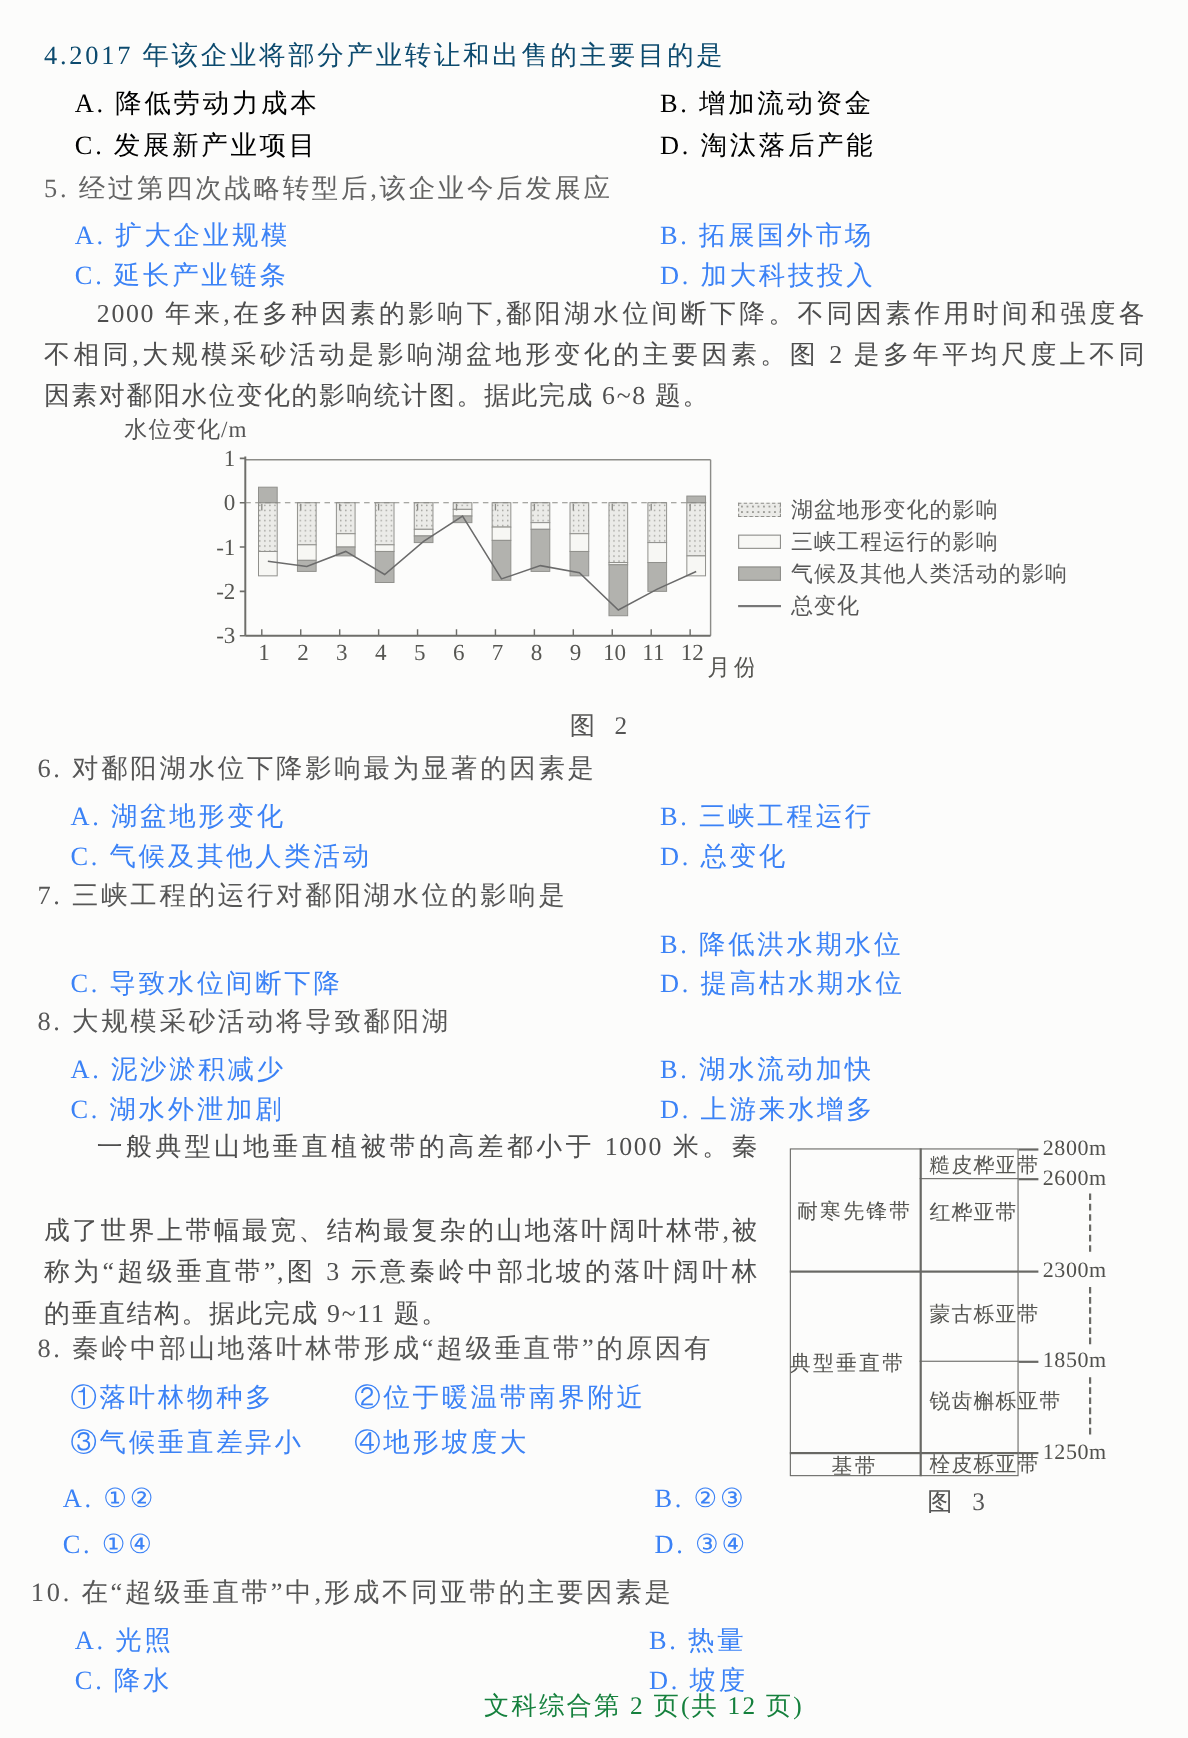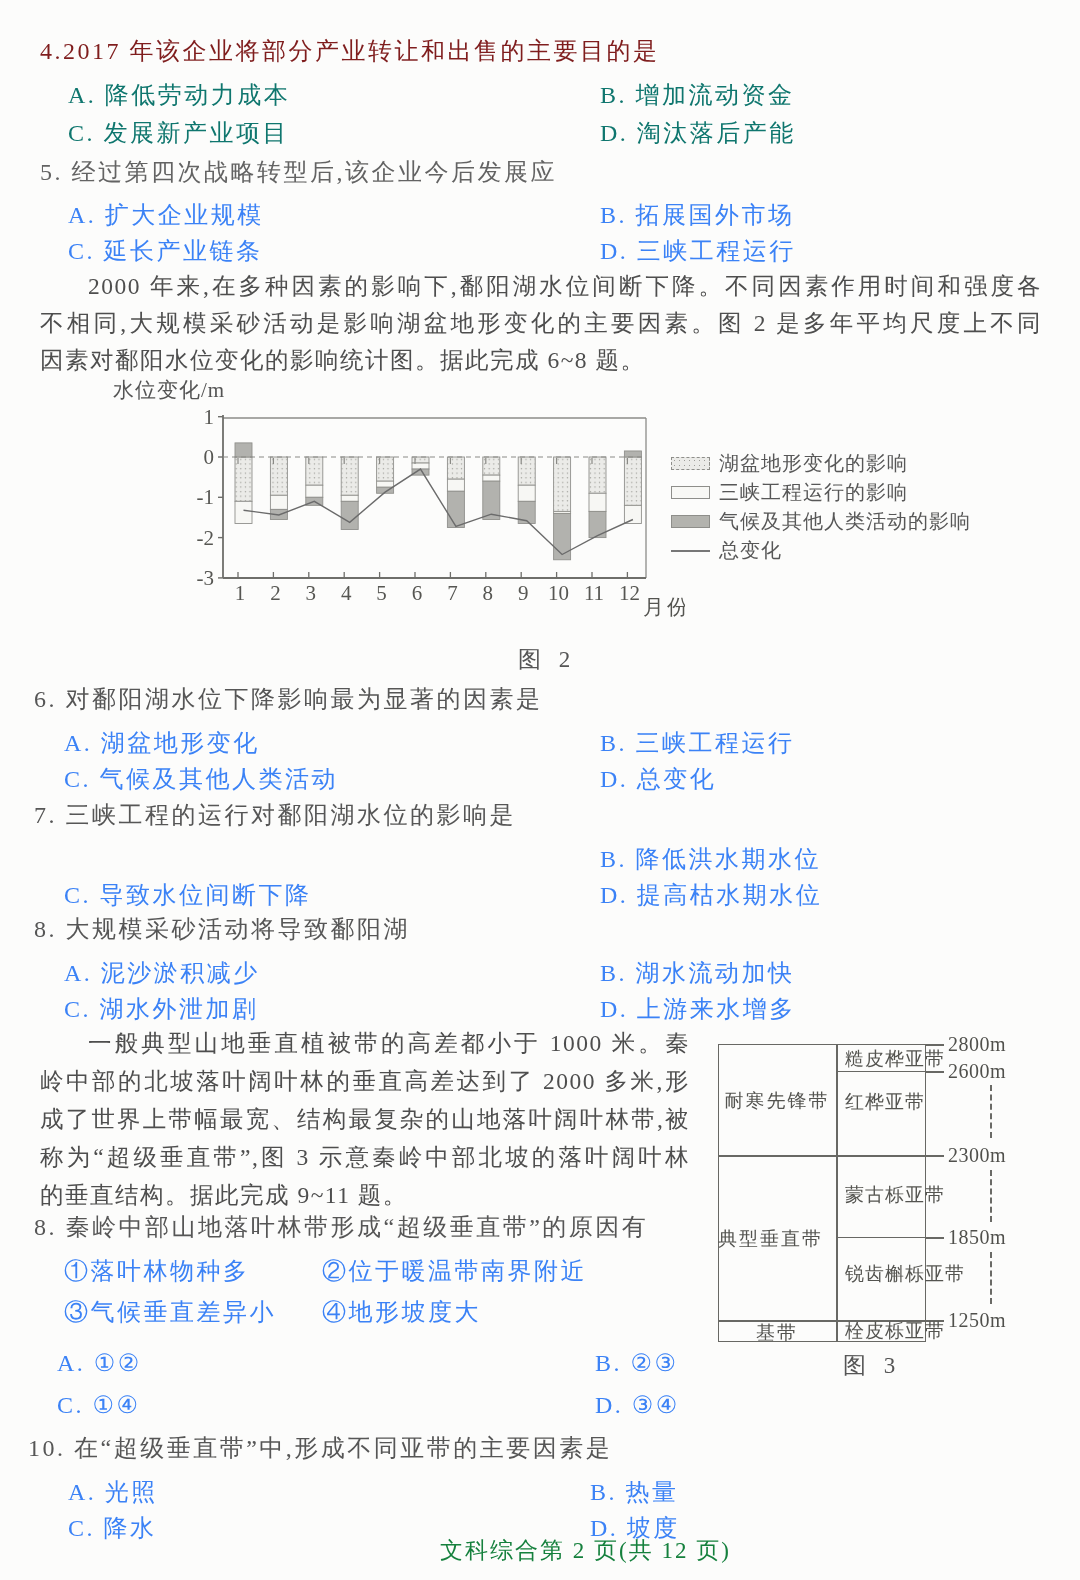--- a/index.html
+++ b/index.html
@@ -4,22 +4,22 @@
 <style>
   html,body{margin:0;padding:0;}
   body{width:1080px;height:1580px;position:relative;background:#fcfcfb;
        font-family:"Liberation Serif","DejaVu Serif",serif;color:#4f4f4f;}
   .page{position:absolute;inset:0;overflow:hidden;}
   .t{position:absolute;white-space:nowrap;line-height:1.25;}
   .stem{font-size:24px;letter-spacing:2.5px;color:#565656;}
   .opt{font-size:24px;letter-spacing:2.5px;color:#3b82f6;}
   .pline{font-size:23.5px;letter-spacing:1.5px;color:#4e4e4e;}
   .just{white-space:normal;text-align-last:justify;line-height:1.2;}
-  .faded1{color:#7f1d1d;font-family:Liberation Serif, serif;}
-  .faded2{color:#0f766e;}
+  .faded1{color:#0c4a6e;font-family:Liberation Serif, serif;}
+  .faded2{color:#000000;}
   .faded3{color:#636363;}
   .cap{font-size:23px;letter-spacing:6px;color:#555;}
   .ylab{font-size:21px;letter-spacing:1px;color:#545454;}
   
   #fig2-legend{position:absolute;left:671px;top:449px;}
   .lgrow{display:flex;align-items:center;height:29px;}
   .sw{width:39px;height:13px;box-sizing:border-box;border:1.3px solid #8e8e8a;
       margin-right:9px;flex:none;background:#f8f8f5;}
   .sw.dotted{border-style:dashed;background-color:#ebebe8;
       background-image:radial-gradient(circle,#9d9d98 0.8px,transparent 0.95px);
@@ -43,21 +43,21 @@
   <div class="t stem faded1" style="left:40px;top:36px">4.2017 年该企业将部分产业转让和出售的主要目的是</div>
   <div class="t opt faded2" style="left:68px;top:80px">A. 降低劳动力成本</div>
   <div class="t opt faded2" style="left:600px;top:80px">B. 增加流动资金</div>
   <div class="t opt faded2" style="left:68px;top:118px">C. 发展新产业项目</div>
   <div class="t opt faded2" style="left:600px;top:118px">D. 淘汰落后产能</div>
 
   <div class="t stem faded3" style="left:40px;top:157px">5. 经过第四次战略转型后,该企业今后发展应</div>
   <div class="t opt" style="left:68px;top:200px">A. 扩大企业规模</div>
   <div class="t opt" style="left:600px;top:200px">B. 拓展国外市场</div>
   <div class="t opt" style="left:68px;top:236px">C. 延长产业链条</div>
-  <div class="t opt" style="left:600px;top:236px">D. 三峡工程运行</div>
+  <div class="t opt" style="left:600px;top:236px">D. 加大科技投入</div>
 
   <div class="t pline just" style="left:88px;top:272px;width:954px">2000 年来,在多种因素的影响下,鄱阳湖水位间断下降。不同因素作用时间和强度各</div>
   <div class="t pline just" style="left:40px;top:309px;width:1002px">不相同,大规模采砂活动是影响湖盆地形变化的主要因素。图 2 是多年平均尺度上不同</div>
   <div class="t pline" style="left:40px;top:346px">因素对鄱阳水位变化的影响统计图。据此完成 6~8 题。</div>
 
   <div class="t ylab" style="left:113px;top:377px">水位变化/m</div>
   <svg id="fig2-svg" width="510" height="230" style="position:absolute;left:175px;top:398px">
     <defs>
       <pattern id="dotpat" width="4.6" height="4.6" patternUnits="userSpaceOnUse">
         <rect width="4.6" height="4.6" fill="#ebebe8"></rect>
@@ -187,21 +187,20 @@
   <div class="t opt" style="left:64px;top:880px">C. 导致水位间断下降</div>
   <div class="t opt" style="left:600px;top:880px">D. 提高枯水期水位</div>
 
   <div class="t stem" style="left:34px;top:914px">8. 大规模采砂活动将导致鄱阳湖</div>
   <div class="t opt" style="left:64px;top:958px">A. 泥沙淤积减少</div>
   <div class="t opt" style="left:600px;top:958px">B. 湖水流动加快</div>
   <div class="t opt" style="left:64px;top:994px">C. 湖水外泄加剧</div>
   <div class="t opt" style="left:600px;top:994px">D. 上游来水增多</div>
 
   <div class="t pline just" style="left:88px;top:1029px;width:602px">一般典型山地垂直植被带的高差都小于 1000 米。秦</div>
-  <div class="t pline just" style="left:40px;top:1067px;width:650px">岭中部的北坡落叶阔叶林的垂直高差达到了 2000 多米,形</div>
   <div class="t pline just" style="left:40px;top:1105px;width:650px">成了世界上带幅最宽、结构最复杂的山地落叶阔叶林带,被</div>
   <div class="t pline just" style="left:40px;top:1143px;width:650px">称为“超级垂直带”,图 3 示意秦岭中部北坡的落叶阔叶林</div>
   <div class="t pline" style="left:40px;top:1181px">的垂直结构。据此完成 9~11 题。</div>
 
   <div class="t stem" style="left:34px;top:1212px">8. 秦岭中部山地落叶林带形成“超级垂直带”的原因有</div>
   <div class="t opt" style="left:64px;top:1256px">①落叶林物种多</div>
   <div class="t opt" style="left:322px;top:1256px">②位于暖温带南界附近</div>
   <div class="t opt" style="left:64px;top:1297px">③气候垂直差异小</div>
   <div class="t opt" style="left:322px;top:1297px">④地形坡度大</div>
   <div class="t opt" style="left:57px;top:1348px">A. ①②</div>

